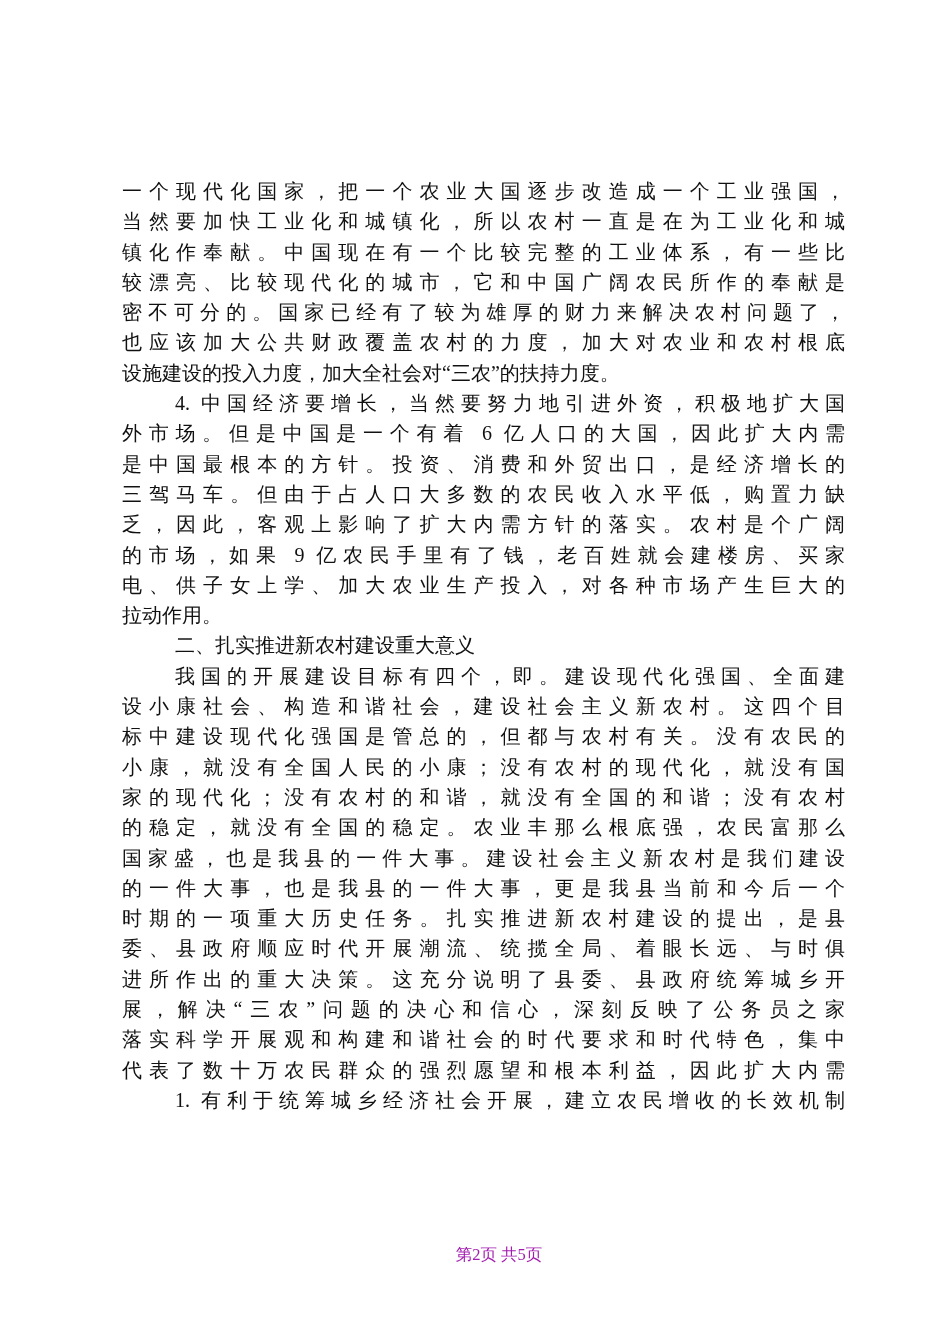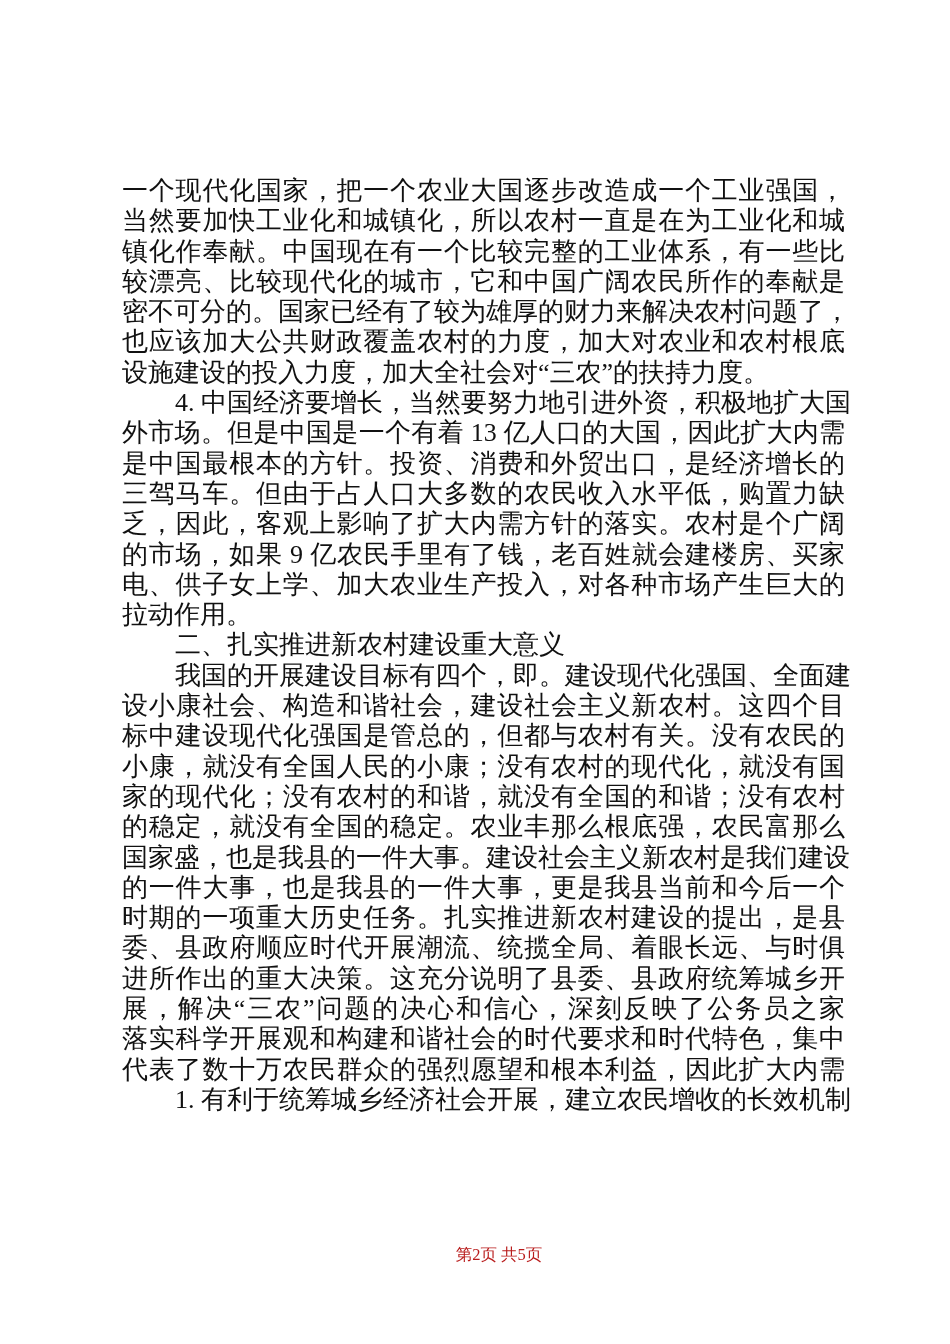--- a/index.html
+++ b/index.html
@@ -14,21 +14,21 @@
     background: #ffffff;
     overflow: hidden;
     font-family: "Liberation Serif", "DejaVu Serif", serif;
     color: #111111;
   }
   .body-text {
     position: absolute;
     top: 176px;
     left: 122px;
     width: 723px;
-    font-size: 26px;
+    font-size: 20px;
     line-height: 30.3px;
     letter-spacing: 0;
   }
   .line {
     white-space: nowrap;
     text-align: justify;
     text-align-last: justify;
     text-justify: inter-character;
     height: 30.3px;
   }
@@ -42,37 +42,37 @@
   .footer {
     position: absolute;
     top: 1244px;
     left: 0;
     width: 100%;
     box-sizing: border-box;
     padding-left: 48px;
     text-align: center;
     font-size: 16.5px;
     line-height: 22px;
-    color: #b91c1c;
+    color: #a21caf;
   }
 </style>
 </head>
 <body>
 
 <div class="page">
   <div class="body-text" id="doc-body">
       <div class="line">一个现代化国家，把一个农业大国逐步改造成一个工业强国，</div>
       <div class="line">当然要加快工业化和城镇化，所以农村一直是在为工业化和城</div>
       <div class="line">镇化作奉献。中国现在有一个比较完整的工业体系，有一些比</div>
       <div class="line">较漂亮、比较现代化的城市，它和中国广阔农民所作的奉献是</div>
       <div class="line">密不可分的。国家已经有了较为雄厚的财力来解决农村问题了，</div>
       <div class="line">也应该加大公共财政覆盖农村的力度，加大对农业和农村根底</div>
       <div class="line last">设施建设的投入力度，加大全社会对“三农”的扶持力度。</div>
       <div class="line indent">4. 中国经济要增长，当然要努力地引进外资，积极地扩大国</div>
-      <div class="line">外市场。但是中国是一个有着 13 亿人口的大国，因此扩大内需</div>
+      <div class="line">外市场。但是中国是一个有着 6 亿人口的大国，因此扩大内需</div>
       <div class="line">是中国最根本的方针。投资、消费和外贸出口，是经济增长的</div>
       <div class="line">三驾马车。但由于占人口大多数的农民收入水平低，购置力缺</div>
       <div class="line">乏，因此，客观上影响了扩大内需方针的落实。农村是个广阔</div>
       <div class="line">的市场，如果 9 亿农民手里有了钱，老百姓就会建楼房、买家</div>
       <div class="line">电、供子女上学、加大农业生产投入，对各种市场产生巨大的</div>
       <div class="line last">拉动作用。</div>
       <div class="line last indent">二、扎实推进新农村建设重大意义</div>
       <div class="line indent">我国的开展建设目标有四个，即。建设现代化强国、全面建</div>
       <div class="line">设小康社会、构造和谐社会，建设社会主义新农村。这四个目</div>
       <div class="line">标中建设现代化强国是管总的，但都与农村有关。没有农民的</div>

